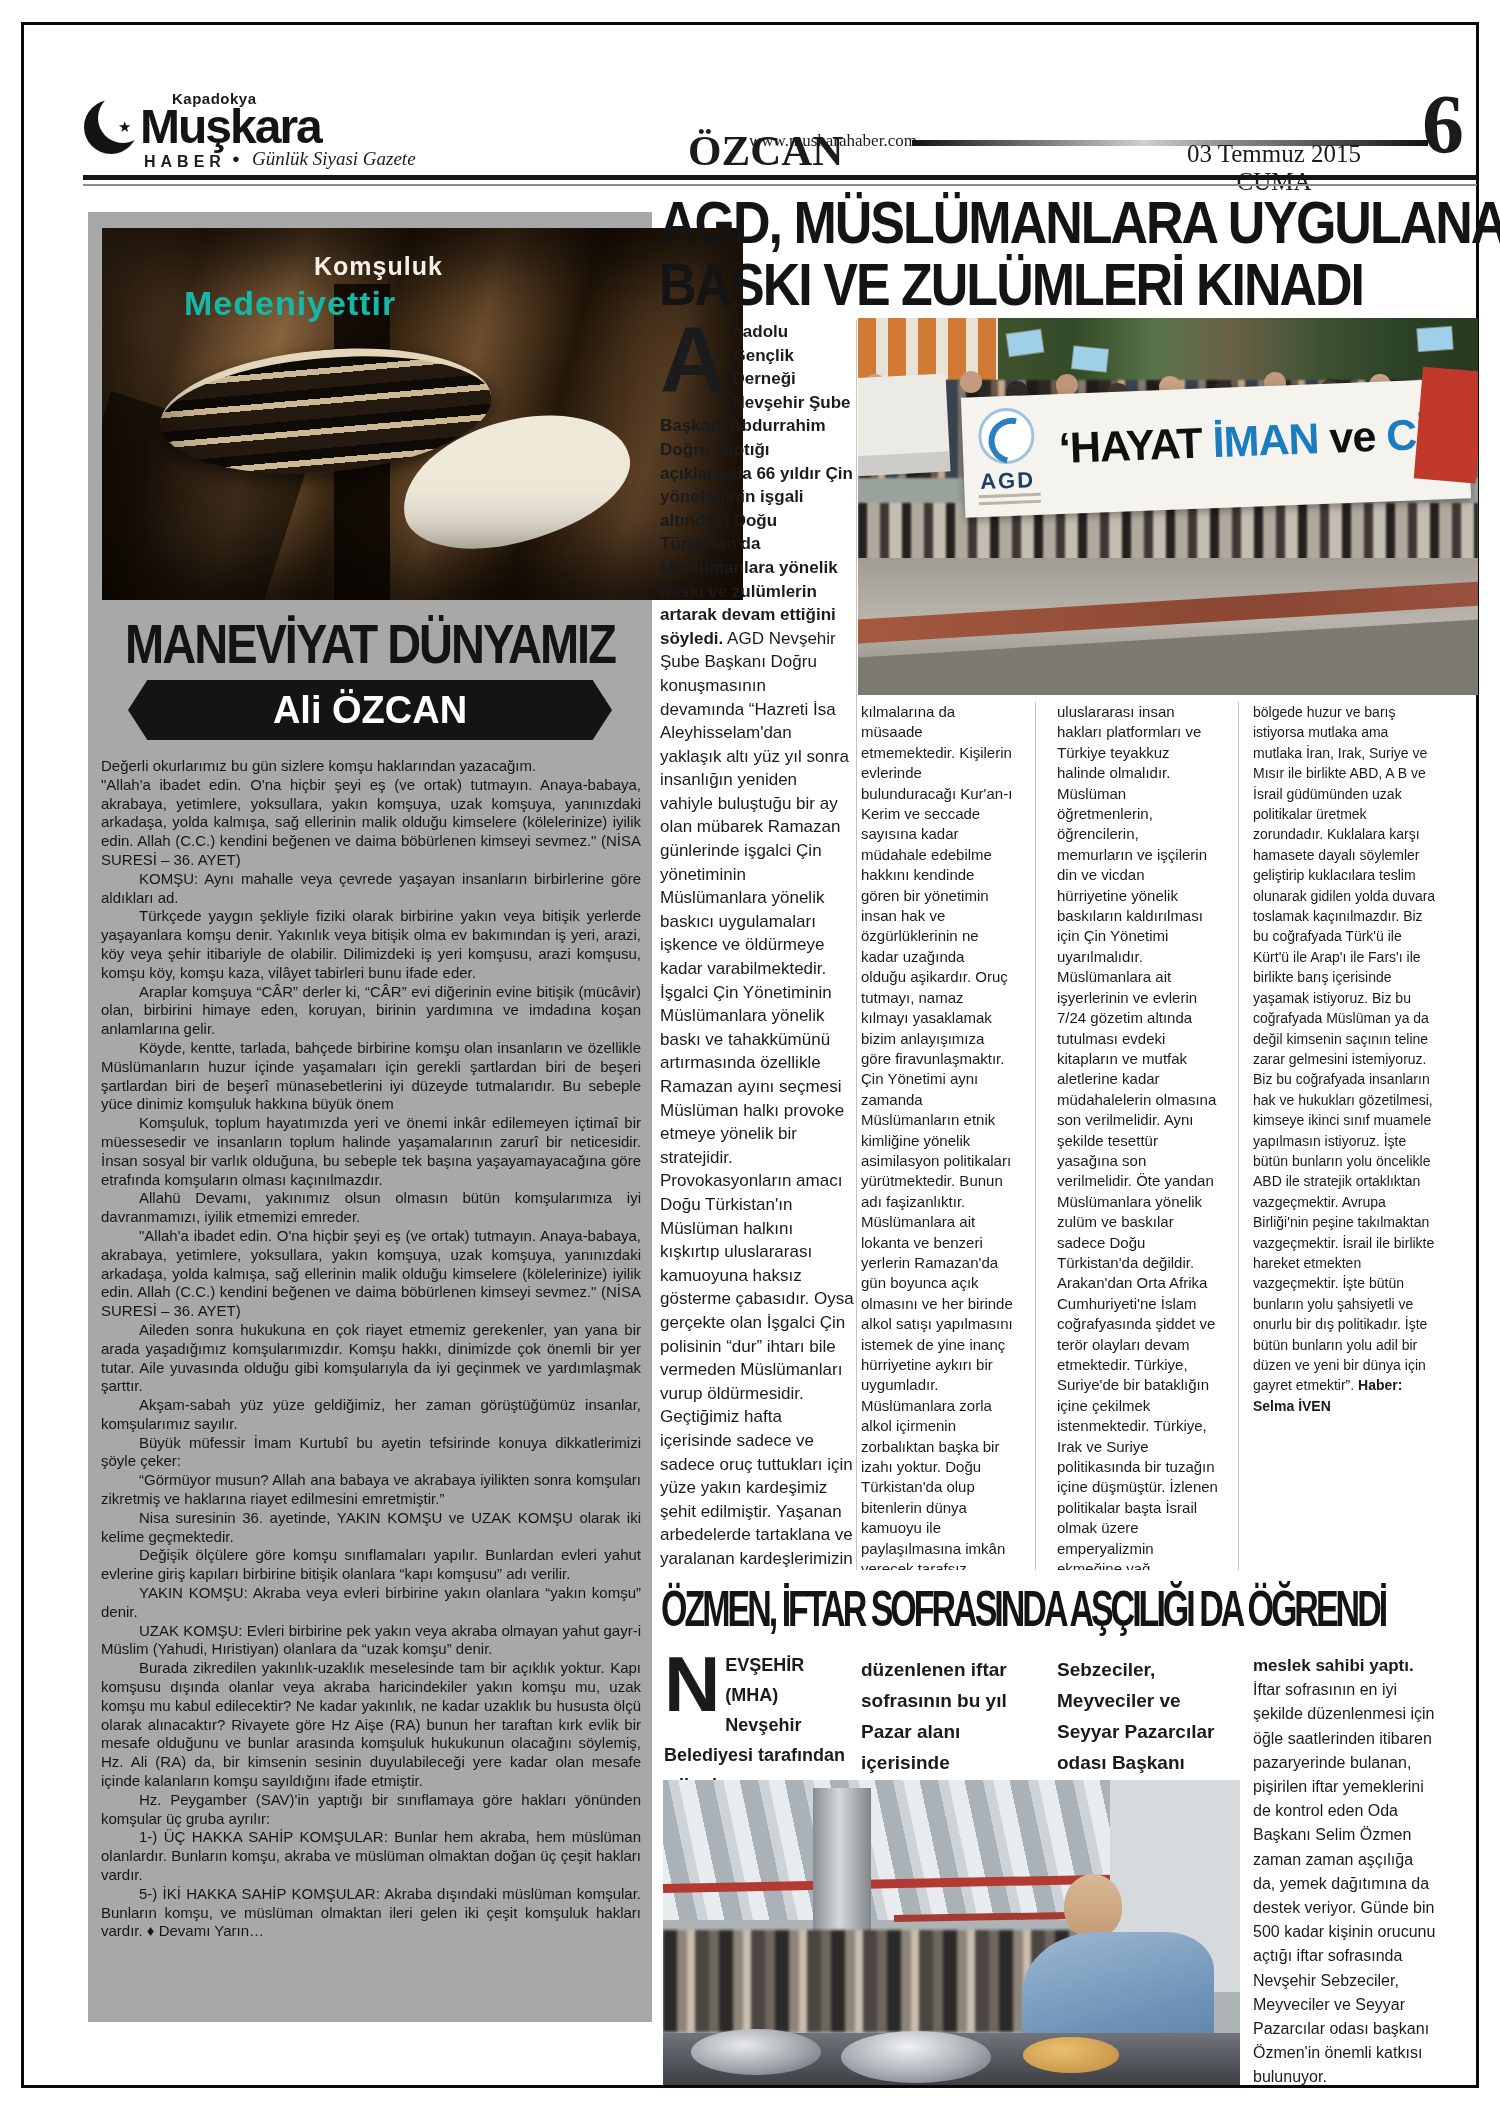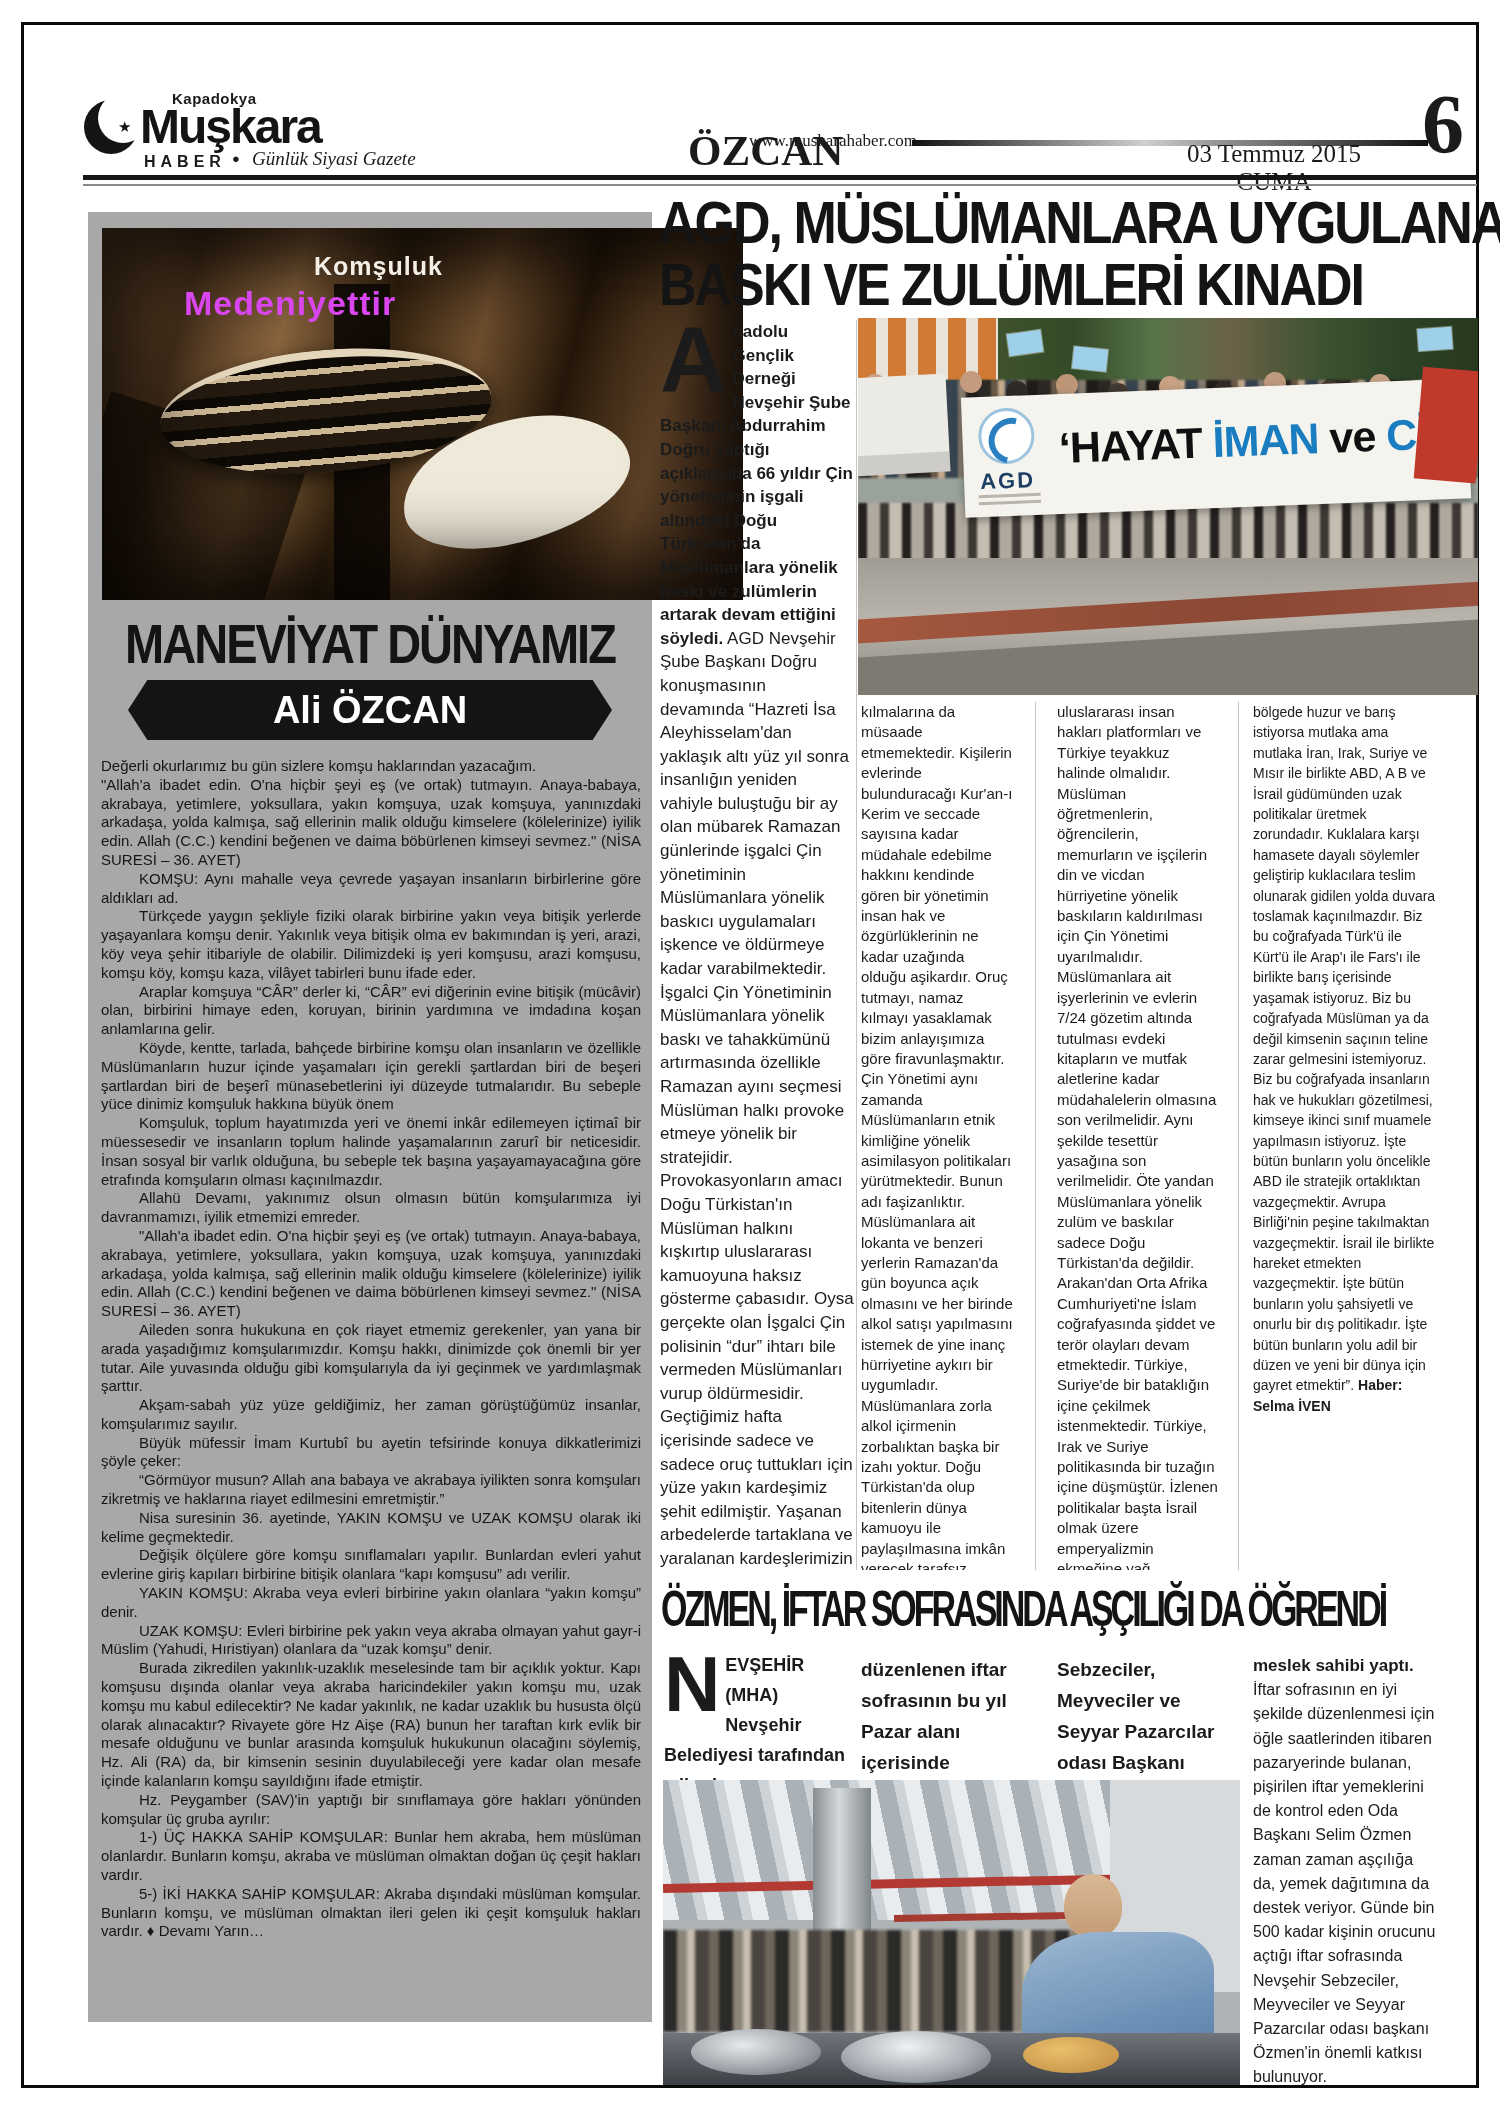--- a/index.html
+++ b/index.html
@@ -33,21 +33,21 @@
   .kom-bg{position:absolute;inset:0;background:linear-gradient(105deg,#7a5a38 0%,#46301c 14%,#8a653e 28%,#33220f 42%,#6e4e2e 55%,#241709 68%,#5e4227 82%,#38261a 100%)}
   .kom-pole{position:absolute;left:232px;top:56px;width:56px;height:316px;background:rgba(12,8,4,.88)}
   .kom-shadow{position:absolute;left:-30px;top:190px;width:210px;height:220px;background:rgba(10,6,2,.6);transform:rotate(18deg)}
   .kom-bowl{position:absolute;left:58px;top:122px;width:332px;height:122px;border-radius:50%;
             background:repeating-linear-gradient(180deg,#0e0a06 0 10px,#cdb896 10px 16px,#241a10 16px 30px);
             border-top:8px solid #e4d6ba;transform:rotate(-5deg);box-shadow:0 6px 18px rgba(0,0,0,.6)}
   .kom-hand{position:absolute;left:298px;top:192px;width:232px;height:122px;background:#efe9da;
             border-radius:54% 46% 58% 42%/60% 50% 50% 40%;transform:rotate(-12deg)}
   .kom-vignette{position:absolute;inset:0;box-shadow:inset 0 0 70px 40px rgba(8,4,0,.8)}
   .kom-caption1{position:absolute;left:212px;top:24px;font-size:25px;font-weight:bold;color:#f3efe6;letter-spacing:1px}
-  .kom-caption2{position:absolute;left:82px;top:56px;font-size:34px;font-weight:bold;color:#d946ef;letter-spacing:1px}
+  .kom-caption2{position:absolute;left:82px;top:56px;font-size:34px;font-weight:bold;color:#14b8a6;letter-spacing:1px}
   .man-title{position:absolute;left:0;top:398px;width:100%;text-align:center;font-size:47px;font-weight:bold;
              letter-spacing:-2px;transform:scaleY(1.2);transform-origin:center top;color:#141414;white-space:nowrap}
   .author-ribbon{position:absolute;left:40px;top:468px;width:484px;height:60px;background:#141414;
              clip-path:polygon(0 50%,4% 0,96% 0,100% 50%,96% 100%,4% 100%);
              text-align:center;line-height:60px;font-size:38px;font-weight:bold;color:#fff}
   .body-text{position:absolute;left:13px;top:545px;width:540px;height:1252px;overflow:hidden;
              font-size:15px;line-height:18.8px;text-align:justify;color:#161616}
   .body-text p{text-indent:38px}
   .body-text p:nth-of-type(1),.body-text p:nth-of-type(2){text-indent:0}
 

